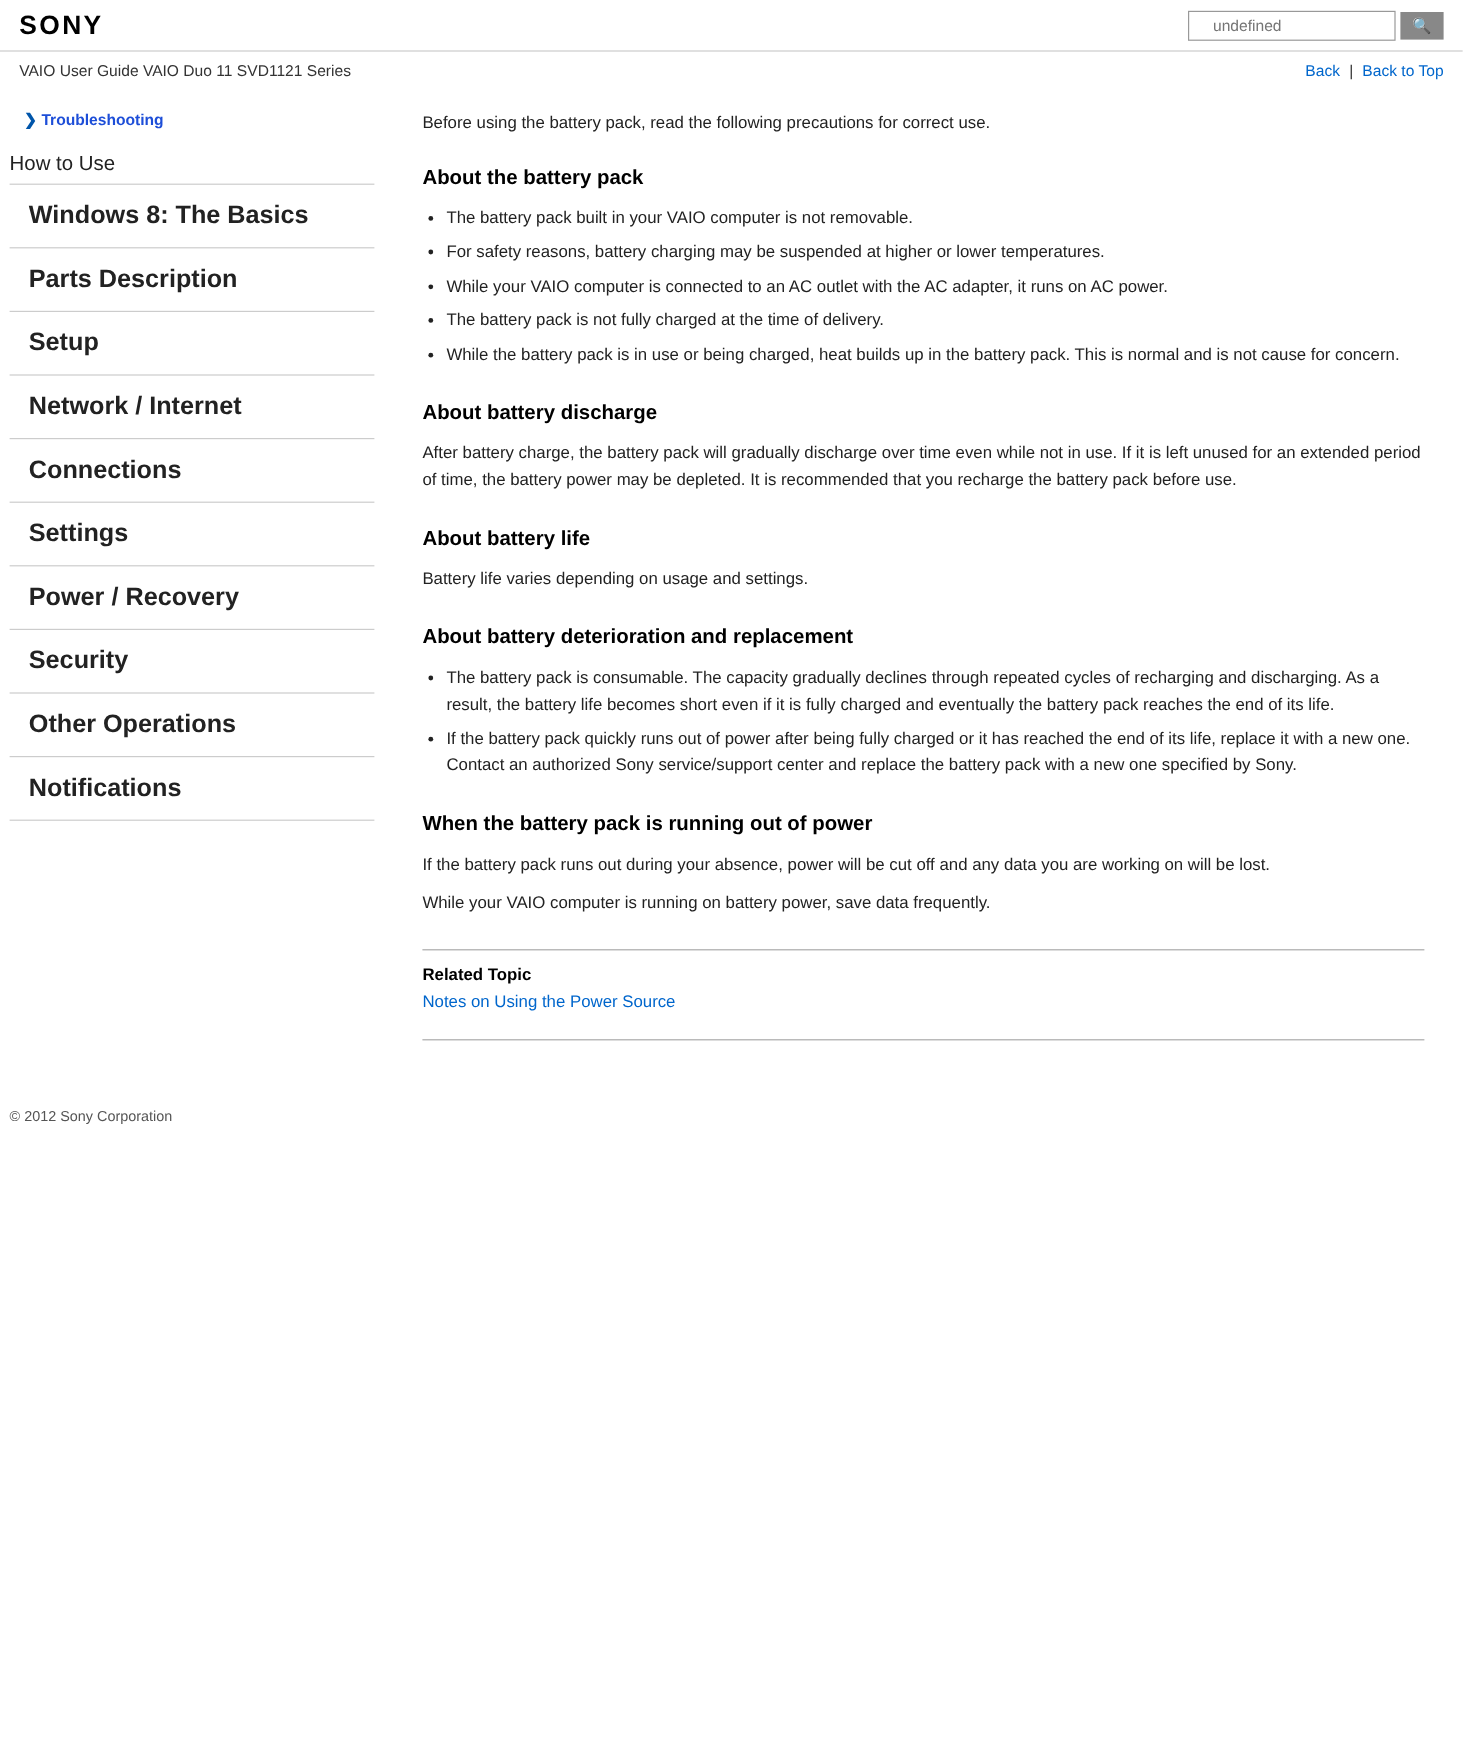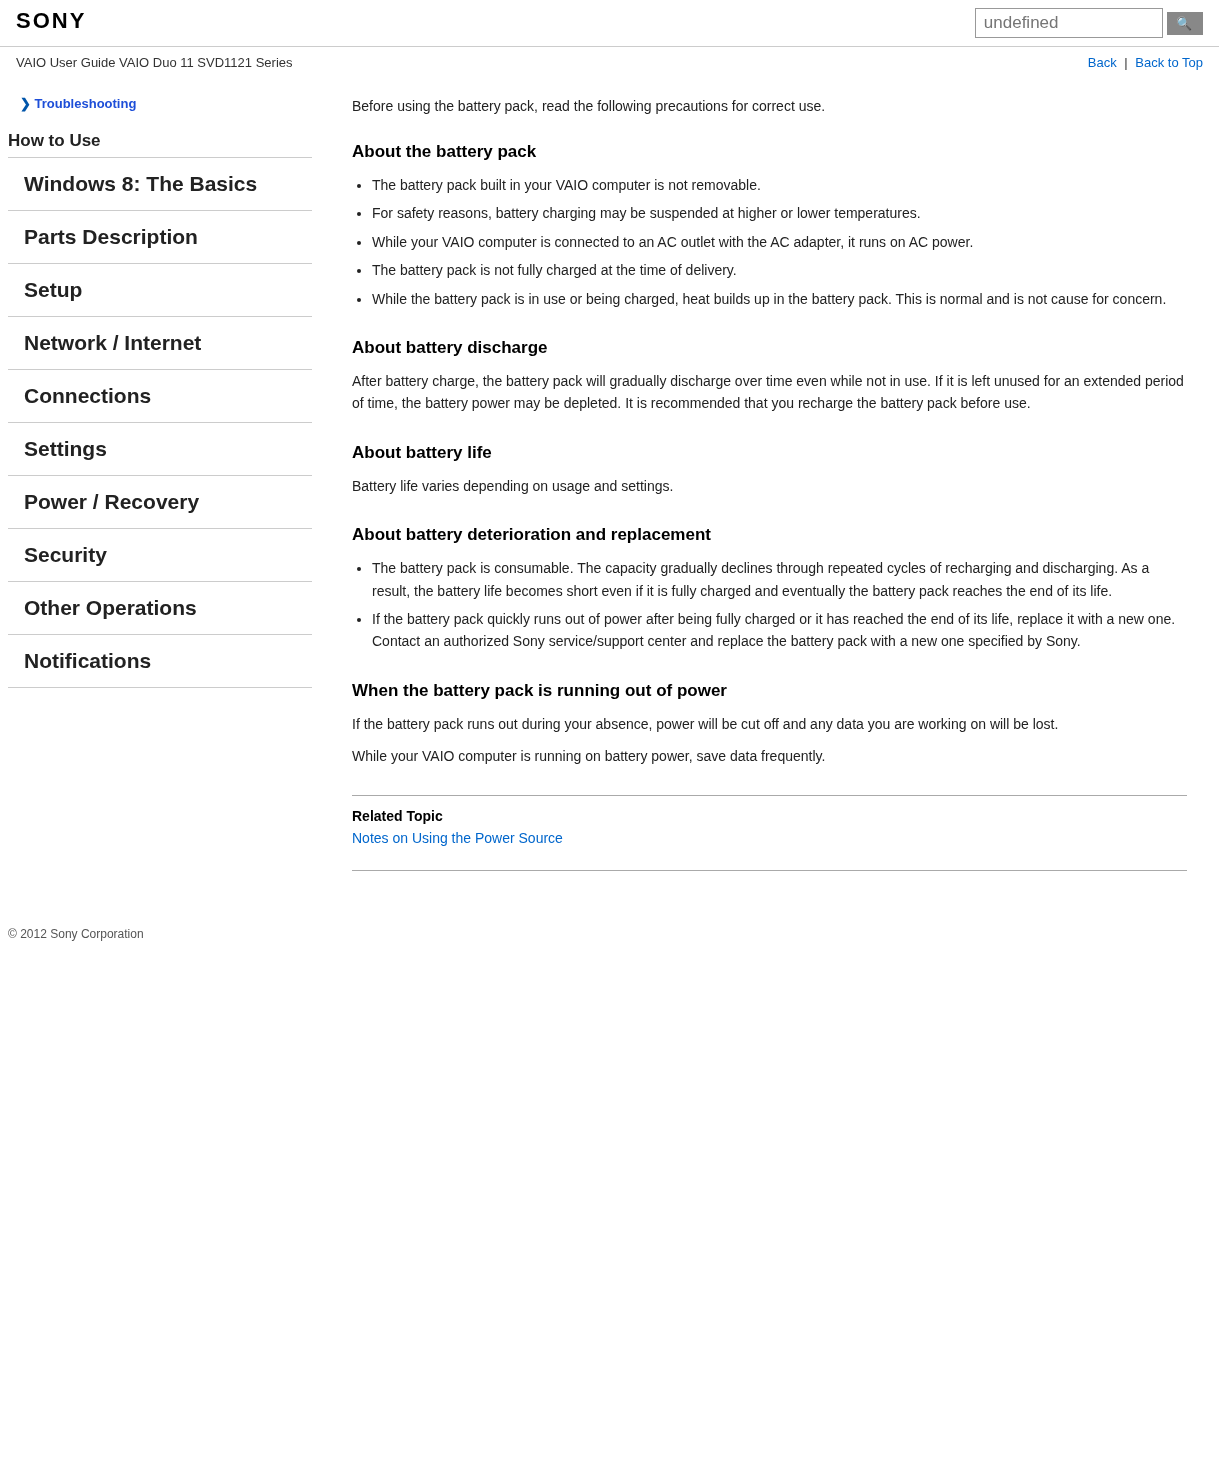--- a/index.html
+++ b/index.html
@@ -7,42 +7,42 @@
       font-family: Arial, sans-serif;
       font-size: 14px;
       color: #222;
       background: #fff;
       width: 1219px;
     }
 
     
     #header {
       display: flex;
-      align-items: flex-start;
+      align-items: center;
       justify-content: space-between;
       padding: 8px 16px;
       border-bottom: 1px solid #ccc;
       background: #fff;
     }
     #logo {
       font-size: 22px;
       font-weight: bold;
       letter-spacing: 2px;
       color: #000;
     }
     #search-bar {
       display: flex;
       align-items: center;
       gap: 4px;
     }
     #search-input {
       border: 1px solid #999;
-      padding: 4px 8px;
-      font-size: 17px;
-      width: 188px;
+      padding: 4px 20px;
+      font-size: 13px;
+      width: 173px;
       outline: none;
     }
     #search-button {
       background: #888;
       border: none;
       color: #fff;
       padding: 4px 10px;
       cursor: pointer;
       font-size: 13px;
     }
@@ -83,21 +83,21 @@
       display: block;
       cursor: pointer;
       text-decoration: none;
     }
     #troubleshooting-link::before {
       content: "❯ ";
       color: #0055aa;
     }
     .sidebar-section-title {
       font-size: 17px;
-      font-weight: bold;
+      font-weight: normal;
       color: #222;
       padding: 12px 16px 6px 8px;
     }
     .sidebar-divider {
       border: none;
       border-top: 1px solid #ccc;
       margin: 0 8px;
     }
     .sidebar-item {
       display: block;

